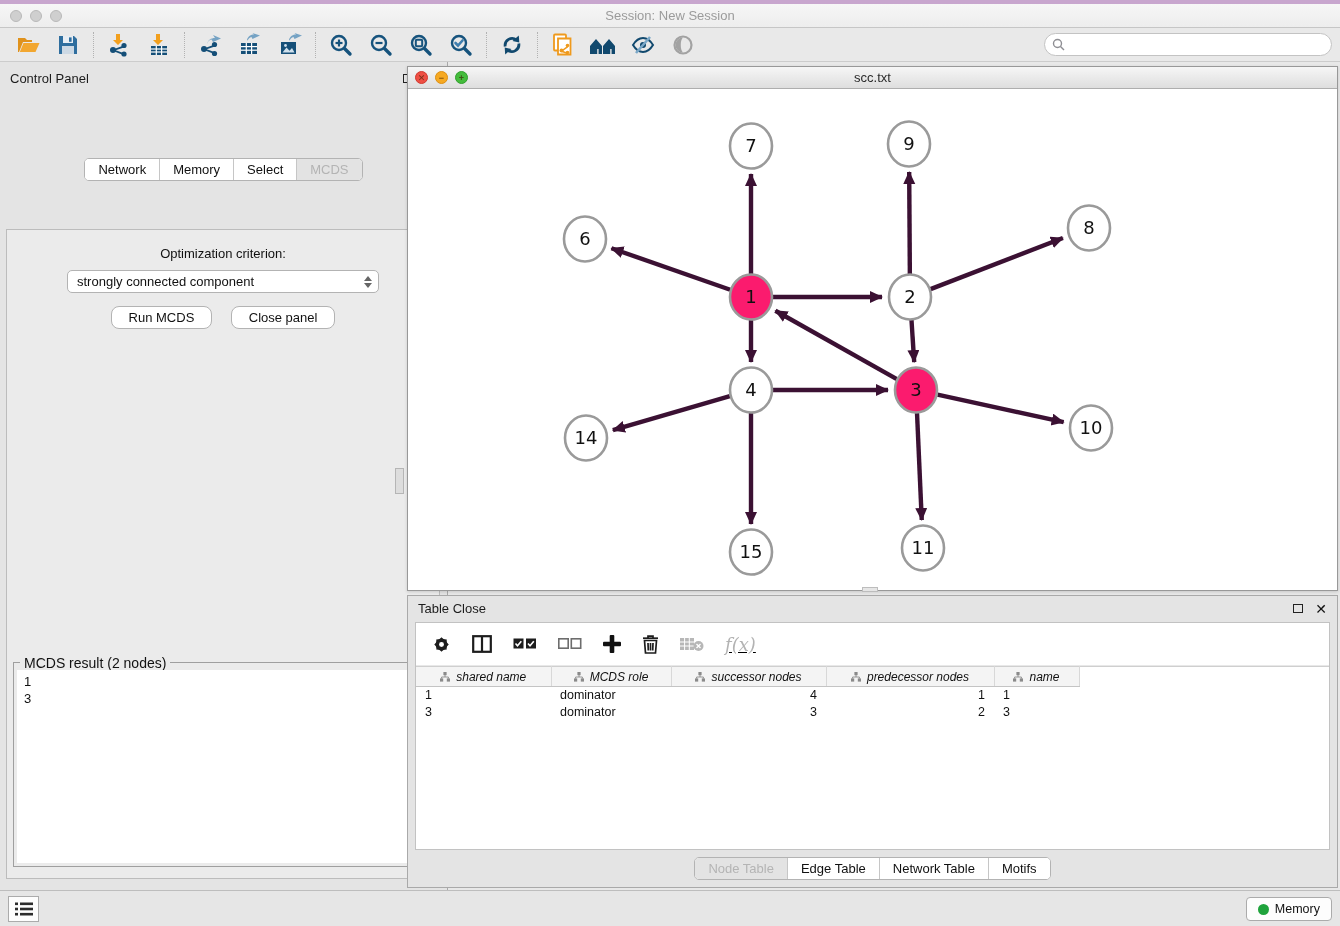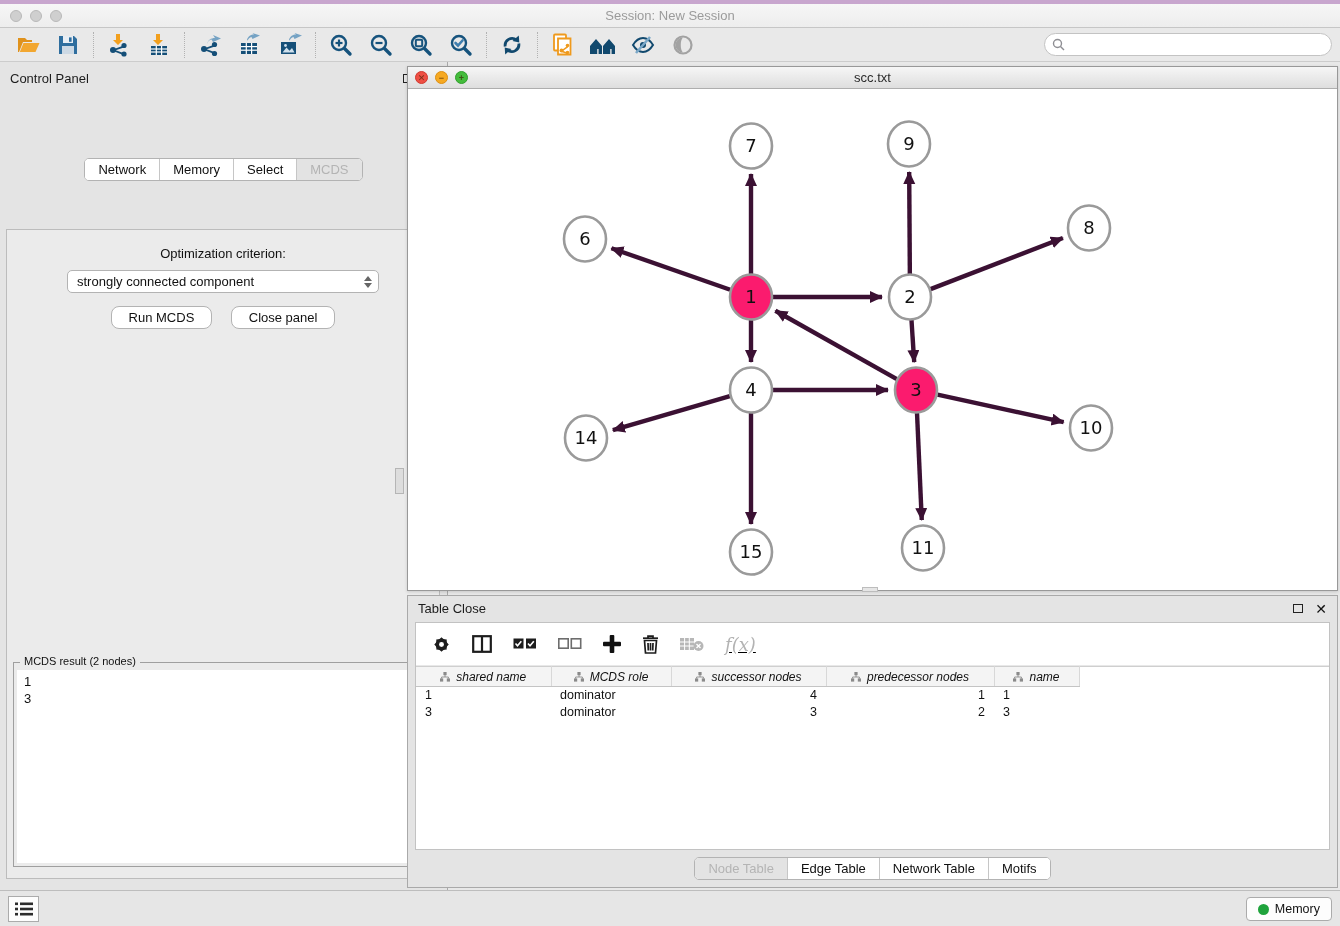--- a/index.html
+++ b/index.html
@@ -44,21 +44,21 @@
   .dropdown .dd-label { flex:1; }
   .stepper { display:flex; flex-direction:column; gap:2px; align-items:center; }
   .stepper i { width:0; height:0; border-left:4px solid transparent; border-right:4px solid transparent; display:block; }
   .stepper .up { border-bottom:5px solid #666; }
   .stepper .down { border-top:5px solid #666; }
   .btn-row { margin-top:13px; text-align:center; }
   .mac-btn { display:inline-block; background:#fff; border:1px solid #b3b3b3; border-radius:8px;
     padding:3px 17px; font-size:13px; color:#111; margin:0 7px; }
   .result-box { position:absolute; left:6px; right:7px; top:432px; bottom:11px;
     border:1px solid #9f9f9f; background:#ebebeb; }
-  .result-legend { position:absolute; top:-8px; left:6px; background:#ebebeb; padding:0 4px; font-size:11px; color:#111; }
+  .result-legend { position:absolute; top:-8px; left:6px; background:#ebebeb; padding:0 4px; font-size:14px; color:#111; }
   .result-inner { position:absolute; left:3px; right:3px; top:7px; bottom:3px; background:#fff; }
   .result-scroll { position:absolute; right:0; top:0; width:10px; bottom:0; background:#f2f2f2; }
   .result-text { padding:3px 7px; font-size:13px; color:#111; line-height:17px; white-space:pre-line; }
 
   
   .net-window { position:absolute; left:407px; top:66px; width:931px; height:525px;
     background:#ffffff; border:1px solid #989898; box-shadow:0 1px 3px rgba(0,0,0,0.15); }
   .net-titlebar { height:22px; background:linear-gradient(#f6f6f6,#dedede); border-bottom:1px solid #aeaeae;
     position:relative; }
   .net-titlebar .title { text-align:center; font-size:13px; line-height:21px; color:#2b2b2b; }

